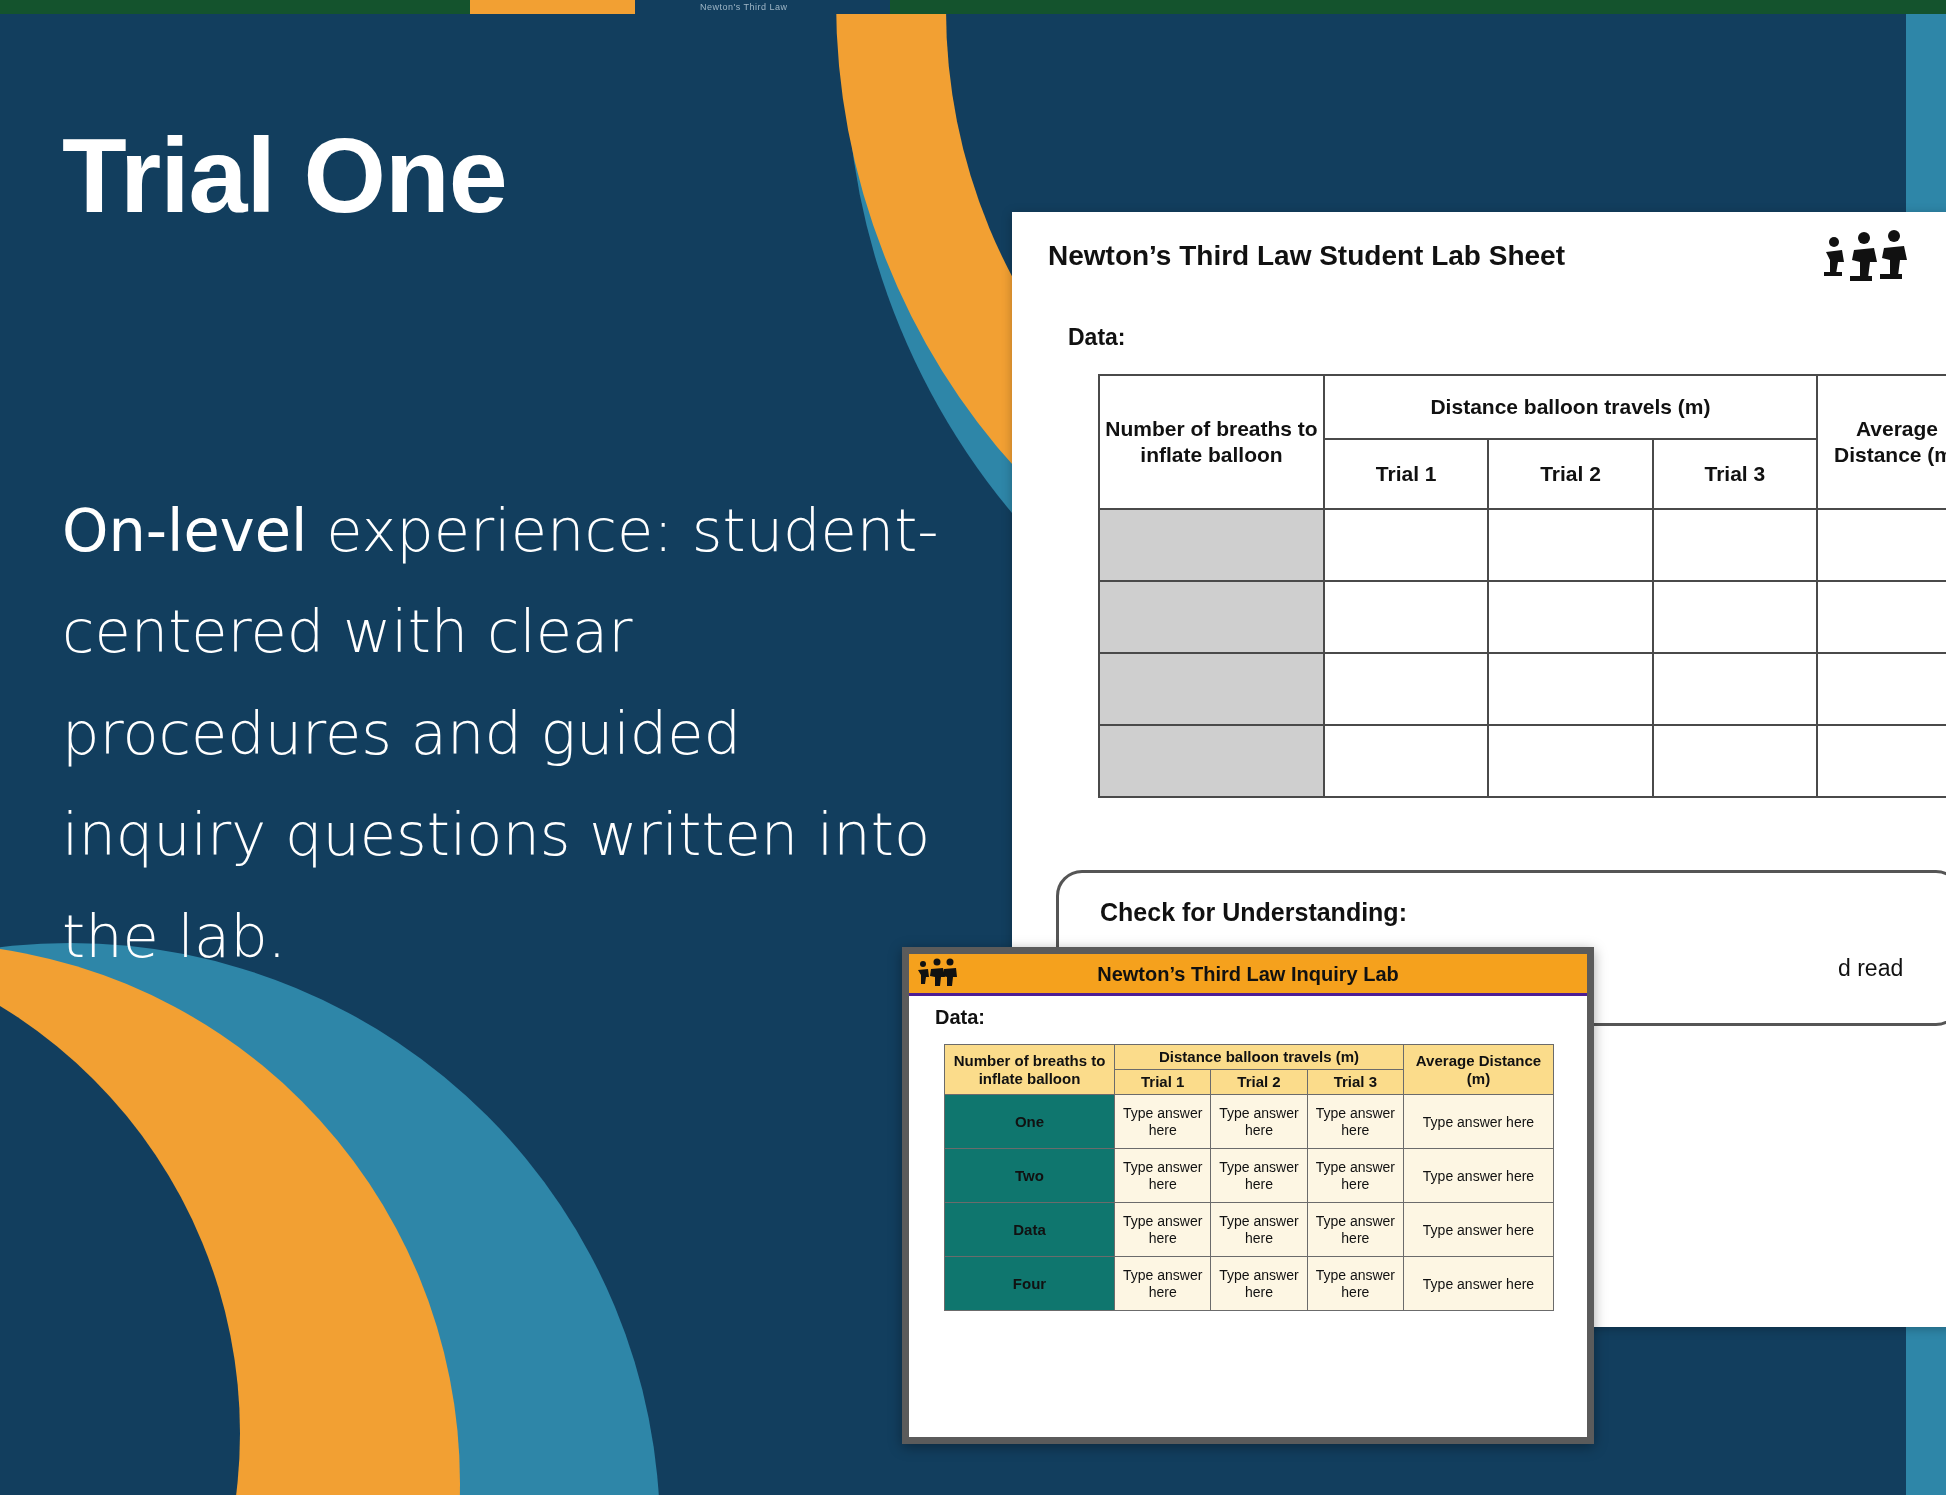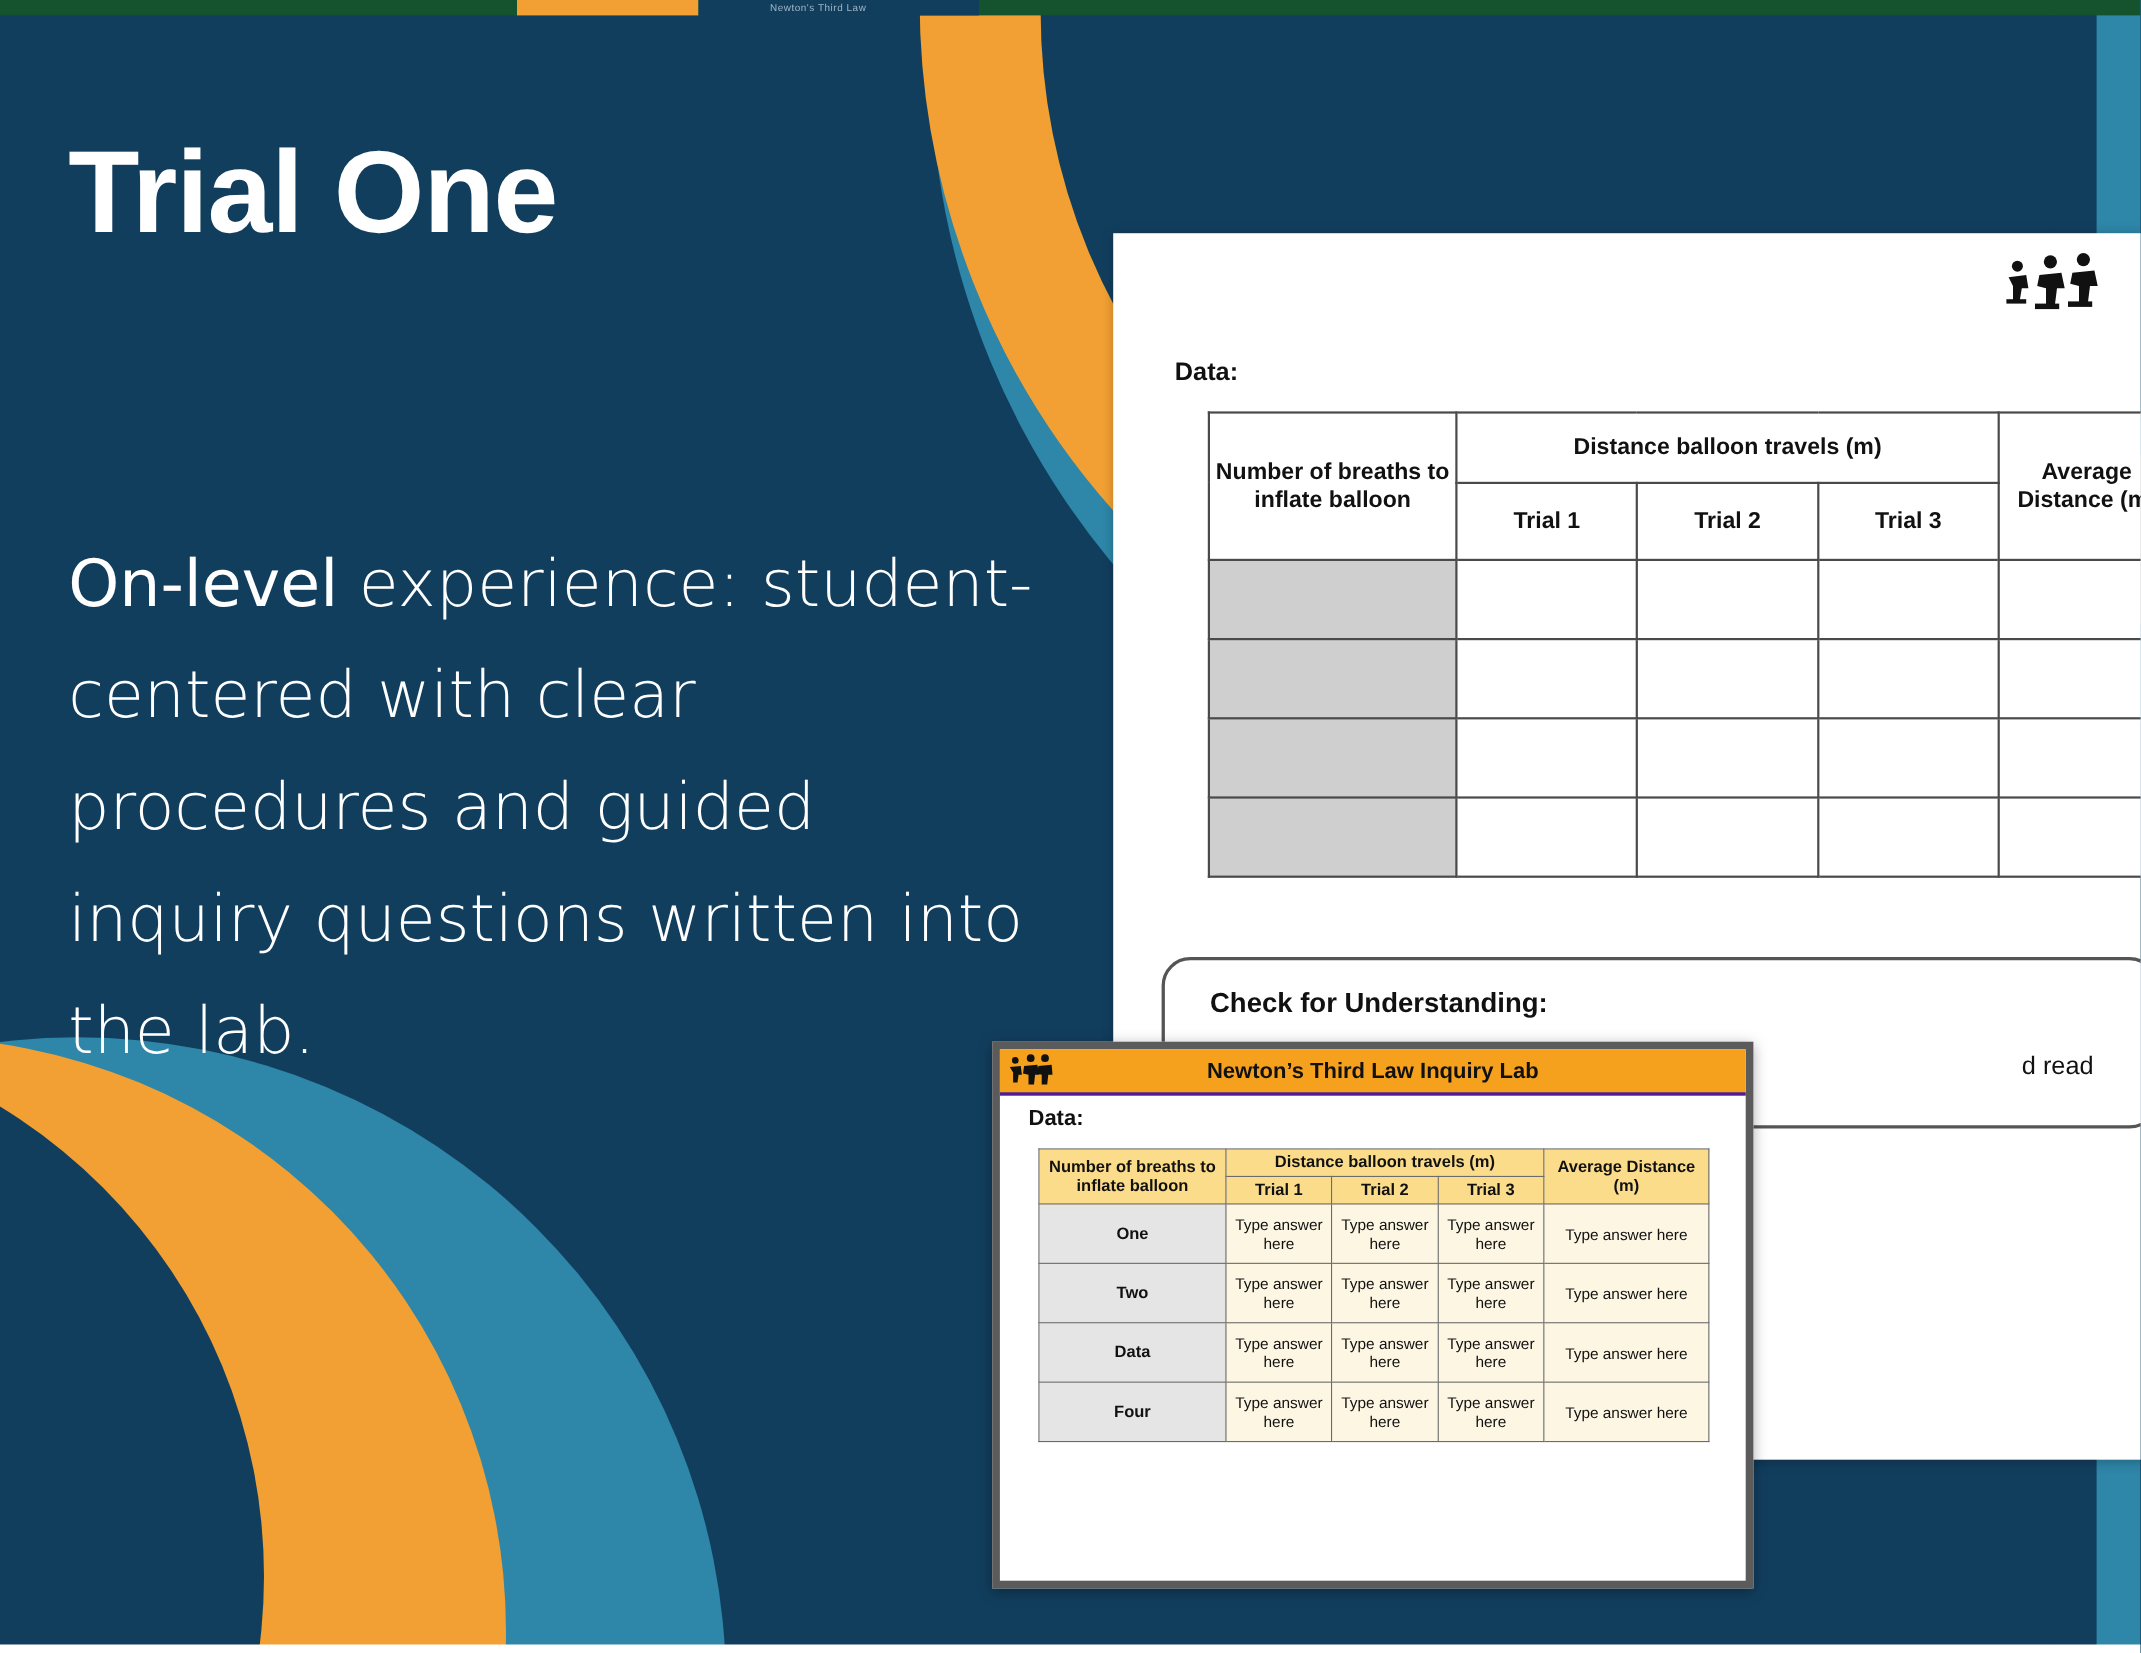--- a/index.html
+++ b/index.html
@@ -298,21 +298,21 @@
   }
   .inq-table th {
     background: #fbdc8b;
     font-size: 15px;
     font-weight: bold;
     line-height: 1.2;
   }
   .inq-table .hd-num { width: 165px; }
   .inq-table .hd-avg { width: 145px; }
   .inq-table td.rowlabel {
-    background: #e5e5e5;
+    background: #0f766e;
     font-size: 15px;
     font-weight: bold;
     height: 47px;
   }
   .inq-table td.answer {
     background: #fdf6e3;
     font-size: 14px;
     line-height: 1.15;
   }
   .inq-table td.answer-avg {
@@ -340,20 +340,21 @@
   <div class="seg-dark"></div>
   <div class="seg-text">Newton's Third Law</div>
 </div>
 
 <div class="title">Trial One</div>
 <div class="body-text">
   <b>On-level</b><span> experience: student-centered with clear procedures and guided inquiry questions written into the lab.</span>
 </div>
 
 <div class="lab-sheet">
+  <div class="ls-title">Newton’s Third Law Student Lab Sheet</div>
   <div class="ls-icon">
     <svg viewBox="0 0 88 58" width="88" height="58" aria-hidden="true">
       <g fill="#111">
         <circle cx="12" cy="14" r="5"></circle>
         <path d="M4 24 L20 22 L22 34 L16 34 L14 46 L8 46 L8 32 Z"></path>
         <rect x="2" y="44" width="18" height="4"></rect>
         <circle cx="42" cy="10" r="6"></circle>
         <path d="M32 22 L52 20 L55 34 L48 34 L46 50 L38 50 L38 34 L30 32 Z"></path>
         <rect x="28" y="48" width="22" height="5"></rect>
         <circle cx="72" cy="8" r="6"></circle>

